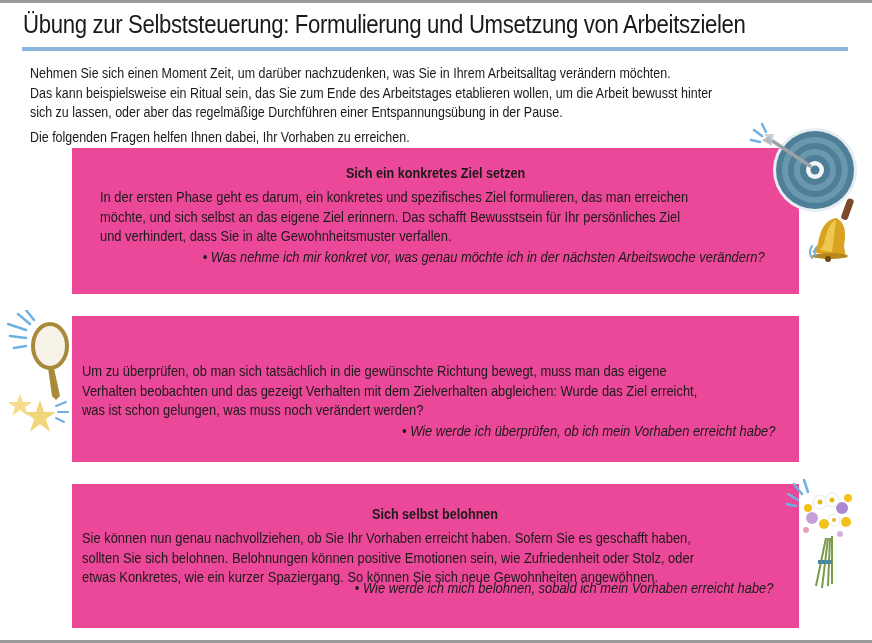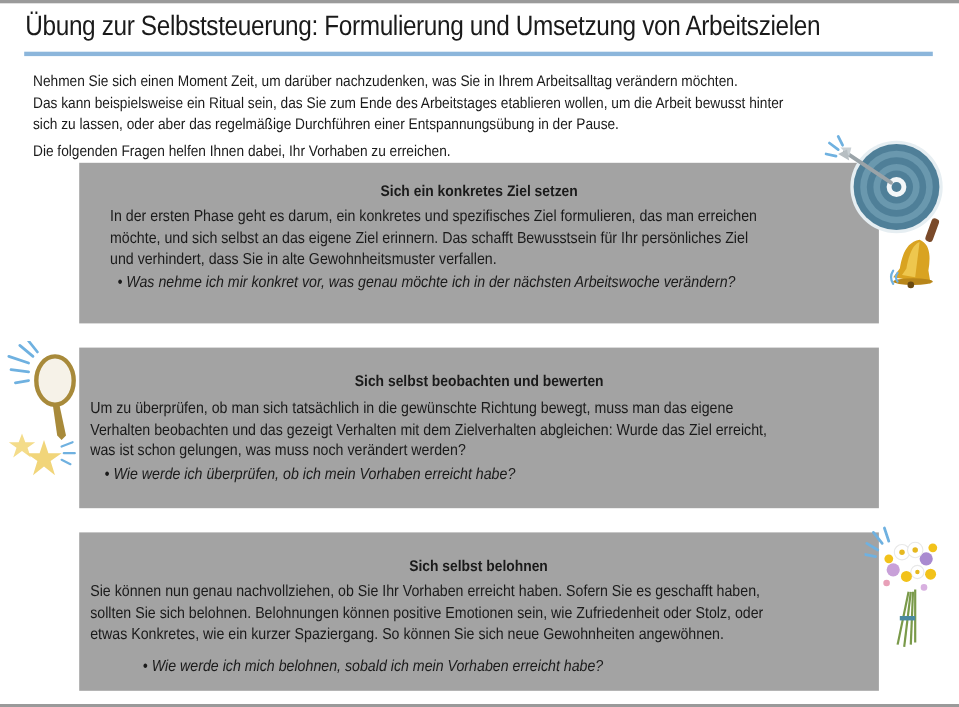--- a/index.html
+++ b/index.html
@@ -21,37 +21,37 @@
     .intro {
       position: absolute; left: 30px; top: 64px; width: 830px;
       font-size: 14px; line-height: 19.5px;
       transform: scaleX(0.89); transform-origin: left top;
       width: 930px;
     }
     .intro p { white-space: nowrap; }
     .intro p.gap { margin-top: 5px; }
     .box {
       position: absolute; left: 72px; width: 727px;
-      background: #a3a3a3;
+      background: #ec4899;
     }
     .box1 { top: 148px; height: 146px; }
     .box2 { top: 316px; height: 146px; }
     .box3 { top: 484px; height: 144px; }
     .box-heading {
       position: absolute; left: 0; width: 100%; text-align: center;
       font-size: 14px; font-weight: bold;
     }
     .box-heading span { display: inline-block; transform: scaleX(0.9); }
     .box-body {
       position: absolute; font-size: 14.5px; line-height: 19.5px;
       transform: scaleX(0.89); transform-origin: left top;
       white-space: nowrap;
     }
     .box-q {
-      position: absolute; left: 0; width: 100%; text-align: left;
+      position: absolute; left: 0; width: 100%; text-align: right;
       font-size: 14.5px; font-style: italic; line-height: 19.5px;
     }
     .box-q span { display: inline-block; transform: scaleX(0.89); white-space: nowrap; }
     .deco { position: absolute; }
   </style>
 </head>
 <body>
 
 <div class="frame-top"></div>
 
@@ -69,37 +69,36 @@
   <div class="box-heading" style="top:17px;"><span>Sich ein konkretes Ziel setzen</span></div>
   <div class="box-body" style="left:28px; top:40px;">
     <div>In der ersten Phase geht es darum, ein konkretes und spezifisches Ziel formulieren, das man erreichen</div>
     <div>möchte, und sich selbst an das eigene Ziel erinnern. Das schafft Bewusstsein für Ihr persönliches Ziel</div>
     <div>und verhindert, dass Sie in alte Gewohnheitsmuster verfallen.</div>
   </div>
   <div class="box-q" style="top:100px;"><span>• Was nehme ich mir konkret vor, was genau möchte ich in der nächsten Arbeitswoche verändern?</span></div>
 </div>
 
 <div class="box box2">
-  <div class="box-heading" style="top:22px;"><span>Sich selbst beobachten und bewerten</span></div>
   <div class="box-body" style="left:10px; top:46px;">
     <div>Um zu überprüfen, ob man sich tatsächlich in die gewünschte Richtung bewegt, muss man das eigene</div>
     <div>Verhalten beobachten und das gezeigt Verhalten mit dem Zielverhalten abgleichen: Wurde das Ziel erreicht,</div>
     <div>was ist schon gelungen, was muss noch verändert werden?</div>
   </div>
   <div class="box-q" style="top:106px;text-decoration:underline;"><span>• Wie werde ich überprüfen, ob ich mein Vorhaben erreicht habe?</span></div>
 </div>
 
 <div class="box box3">
   <div class="box-heading" style="top:22px;"><span>Sich selbst belohnen</span></div>
   <div class="box-body" style="left:10px; top:45px;">
     <div>Sie können nun genau nachvollziehen, ob Sie Ihr Vorhaben erreicht haben. Sofern Sie es geschafft haben,</div>
     <div>sollten Sie sich belohnen. Belohnungen können positive Emotionen sein, wie Zufriedenheit oder Stolz, oder</div>
     <div>etwas Konkretes, wie ein kurzer Spaziergang. So können Sie sich neue Gewohnheiten angewöhnen.</div>
   </div>
-  <div class="box-q" style="top:113px;margin-left:32px;"><span>• Wie werde ich mich belohnen, sobald ich mein Vorhaben erreicht habe?</span></div>
+  <div class="box-q" style="top:95px;"><span>• Wie werde ich mich belohnen, sobald ich mein Vorhaben erreicht habe?</span></div>
 </div>
 
 <svg class="deco" style="left:748px; top:122px;" width="110" height="95" viewBox="0 0 110 95">
   <g stroke="#6fb1e0" stroke-width="2.5" stroke-linecap="round">
     <line x1="6" y1="8" x2="14" y2="14"></line>
     <line x1="3" y1="18" x2="12" y2="20"></line>
     <line x1="14" y1="2" x2="18" y2="10"></line>
   </g>
   <circle cx="67" cy="48" r="42" fill="#e6eef2"></circle>
   <circle cx="67" cy="48" r="39" fill="#4f7f98"></circle>

